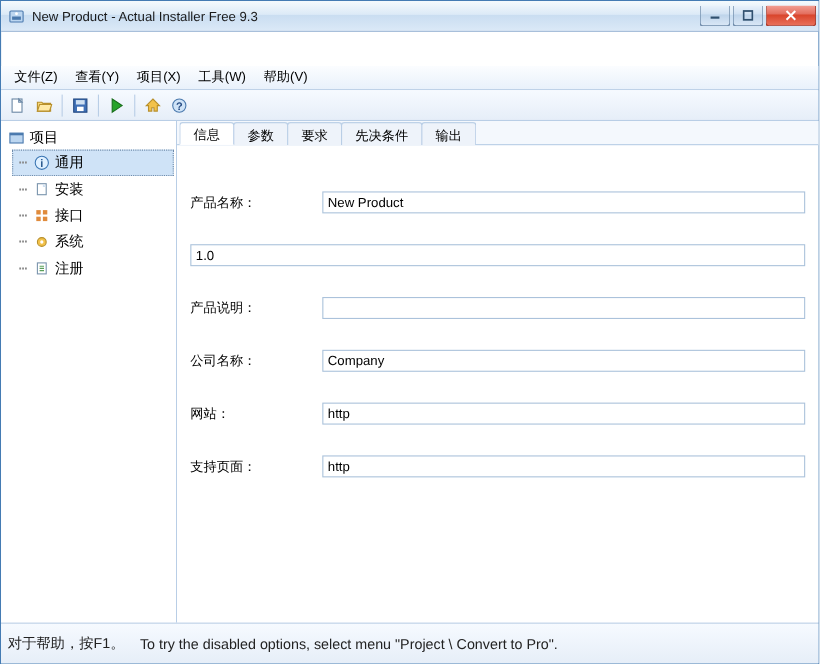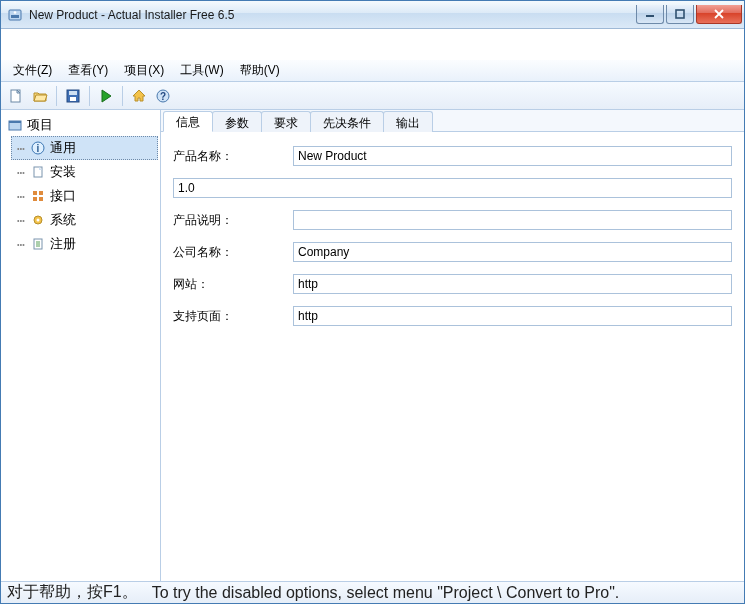--- a/index.html
+++ b/index.html
@@ -28,40 +28,40 @@
   .tree-item { display:flex; align-items:center; gap:4px; padding:2px 4px; cursor:pointer; font-size:13px; border:1px dotted transparent; }
   .tree-item.selected { background:#cfe3f7; border:1px dotted #6e8aa9; }
   .tree-conn { color:#888; width:10px; text-align:center; font-family:monospace; }
   .tree-icon { width:16px; height:16px; display:flex; align-items:center; justify-content:center; }
   
   .content { flex:1; display:flex; flex-direction:column; background:#fff; }
   .tabs { display:flex; height:22px; border-bottom:1px solid #b9cee6; background:#f4f8fd; padding-left:2px; }
   .tab { padding:2px 12px 0; border:1px solid #b9cee6; border-bottom:none; margin-right:-1px; background:#eef3fa; border-radius:3px 3px 0 0; cursor:pointer; display:flex; align-items:center; position:relative; top:1px; }
   .tab.active { background:#fff; top:1px; border-bottom:1px solid #fff; z-index:1; }
   .form-area { flex:1; padding:14px 12px 12px 12px; overflow:auto; }
-  .form-row { display:flex; align-items:center; margin-bottom:12px; }
+  .form-row { display:flex; align-items:center; margin-bottom:12px;margin-top:28px; }
   .form-label { width:120px; color:#000; }
   .form-input { flex:1; height:20px; border:1px solid #abc2db; padding:1px 4px; font-size:12px; outline:none; background:#fff; }
   
-  .statusbar { height:22px; border-top:1px solid #b9cee6; background:linear-gradient(to bottom,#f6faff,#e6eef8); display:flex; align-items:center; padding:0 6px; gap:14px; font-size:16px; color:#222; }
+  .statusbar { height:37px; border-top:1px solid #b9cee6; background:linear-gradient(to bottom,#f6faff,#e6eef8); display:flex; align-items:center; padding:0 6px; gap:14px; font-size:13px; color:#222; }
 </style>
 </head>
 <body>
 
 <div class="window">
 
   <div class="titlebar">
     <span class="app-icon">
       <svg width="16" height="16" viewBox="0 0 16 16">
           <rect x="2" y="3" width="12" height="10" rx="1" fill="#bcd6f0" stroke="#4a79ad"></rect>
           <rect x="4" y="8" width="8" height="3" fill="#4a79ad"></rect>
           <circle cx="8" cy="5.5" r="1.3" fill="#fff"></circle>
         </svg>
     </span>
-    <span class="title-text">New Product - Actual Installer Free 6.5</span>
+    <span class="title-text">New Product - Actual Installer Free 9.3</span>
     <div class="win-btns">
       <div class="win-btn">
         <svg width="10" height="10" viewBox="0 0 10 10">
             <rect x="1" y="6" width="8" height="2" fill="#30506f"></rect>
           </svg>
       </div>
       <div class="win-btn">
         <svg width="10" height="10" viewBox="0 0 10 10">
             <rect x="1" y="1" width="8" height="8" fill="none" stroke="#30506f" stroke-width="1.6"></rect>
           </svg>

